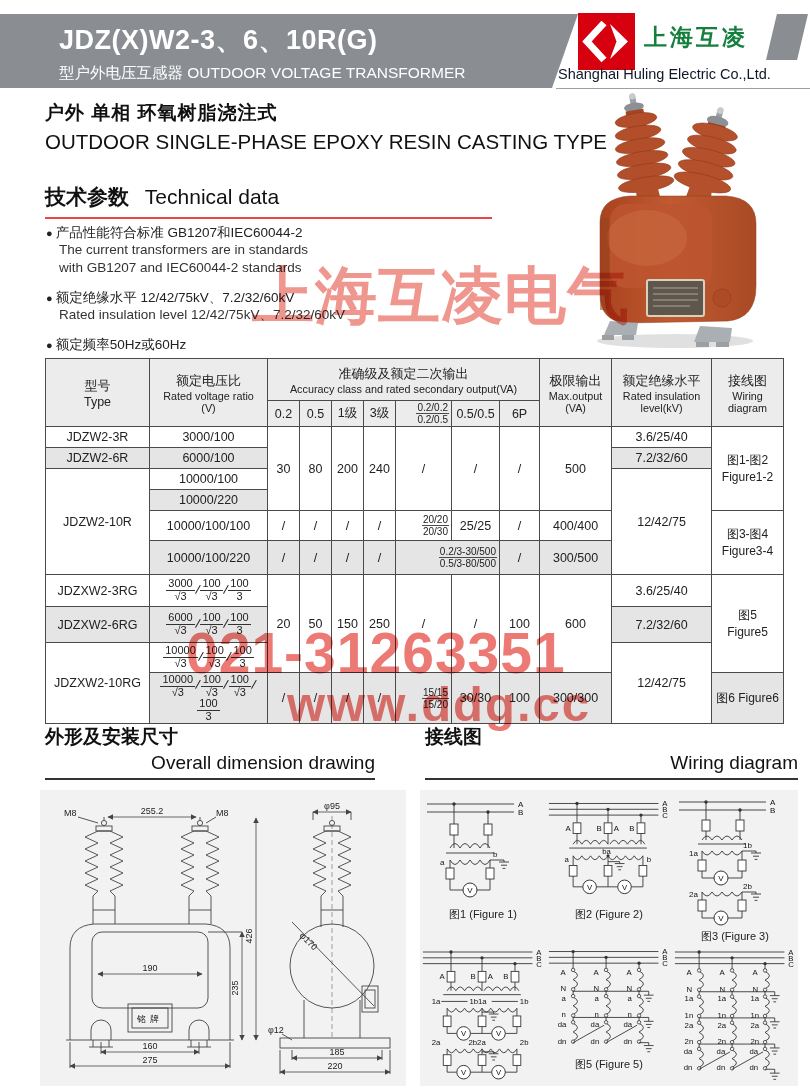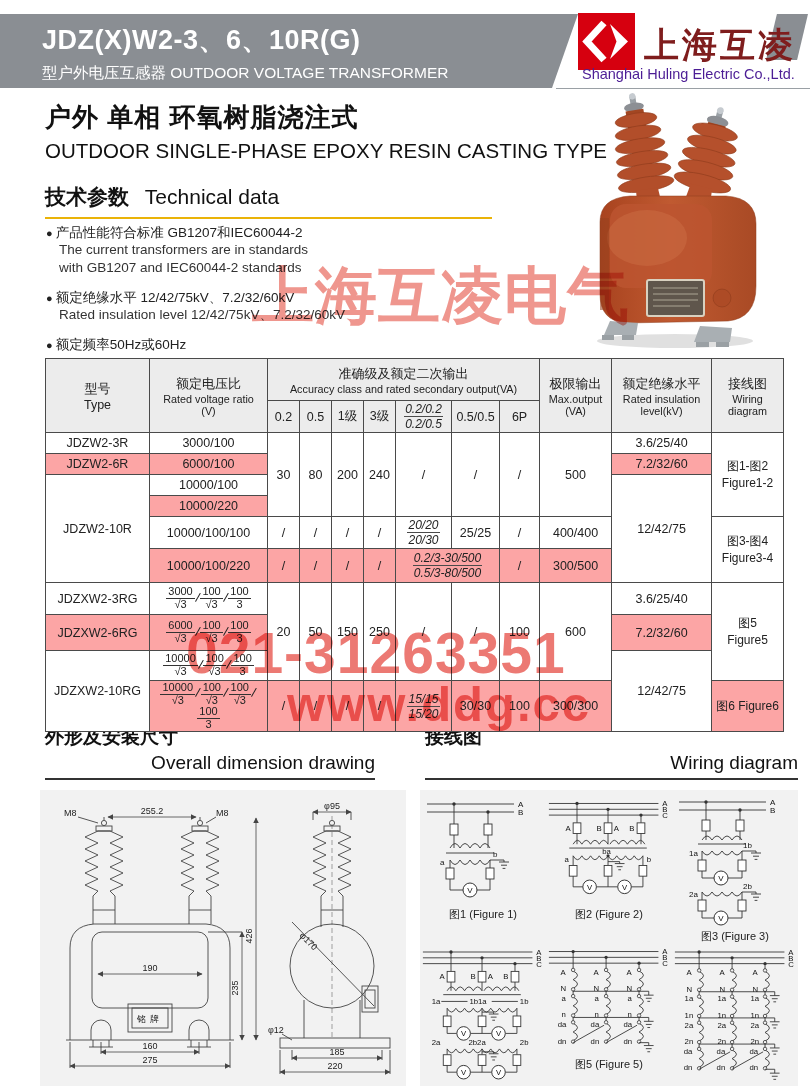--- a/index.html
+++ b/index.html
@@ -1,57 +1,57 @@
 <!DOCTYPE html>
 <html><head>
 <meta charset="utf-8">
 <style>
   html,body{margin:0;padding:0;background:#e8e8e8;}
   .page{position:relative;width:810px;height:1089px;background:#fff;margin:0 auto;
         font-family:"Liberation Sans",sans-serif;color:#333;overflow:hidden;}
   
   .topbar{position:absolute;left:0;top:14px;width:578px;height:74px;background:#8a8e93;
           clip-path:polygon(0 0,100% 0,calc(100% - 26px) 100%,0 100%);
-          color:#fff;box-sizing:border-box;padding:5px 0 0 42px;}
+          color:#fff;box-sizing:border-box;padding:5px 0 0 59px;}
   .topbar .model{font-size:27px;font-weight:bold;letter-spacing:.5px;margin:3px 0 5px;}
   .topbar .sub{font-size:15.5px;}
   .corner{position:absolute;left:766px;top:14px;width:42px;height:46px;background:#8a8e93;
           clip-path:polygon(26% 0,100% 0,74% 100%,0 100%);}
   .logosq{position:absolute;left:578px;top:13px;width:57px;height:57px;background:#d6000f;}
-  .brandcn{position:absolute;left:644px;top:22px;font-size:35px;font-weight:bold;color:#7f1d1d;
+  .brandcn{position:absolute;left:644px;top:22px;font-size:23px;font-weight:bold;color:#15803d;
            letter-spacing:3px;white-space:nowrap;}
-  .branden{position:absolute;left:558px;top:66px;font-size:14.5px;color:#4c1d95;white-space:nowrap;margin-left:24px;}
+  .branden{position:absolute;left:558px;top:66px;font-size:14.5px;color:#0f172a;white-space:nowrap;}
   .brandline{position:absolute;left:556px;top:88px;width:254px;height:1px;background:#9aa0a5;}
   
   .mtitle{position:absolute;left:45px;top:100px;color:#111;}
-  .mtitle .zh{font-size:26px;font-weight:bold;letter-spacing:1px;}
+  .mtitle .zh{font-size:19px;font-weight:bold;letter-spacing:1px;}
   .mtitle .en{font-size:20.5px;margin-top:4px;}
-  .techtitle{position:absolute;left:45px;top:183px;width:447px;border-bottom:2px solid #eab308;
+  .techtitle{position:absolute;left:45px;top:183px;width:447px;border-bottom:2px solid #ef4444;
              padding-bottom:6px;font-size:21px;color:#111;}
   .techtitle .zh{font-weight:bold;margin-right:10px;}
   .bullets{position:absolute;left:46px;top:224px;font-size:13.5px;line-height:1.28;color:#222;width:420px;}
   .bullet{margin-bottom:13px;}
   .bullet .bzh:before{content:"● ";font-size:11px;}
   .bullet .ben{margin-left:13px;color:#333;}
   
   .wm{position:absolute;font-weight:bold;white-space:nowrap;pointer-events:none;z-index:6;
       mix-blend-mode:multiply;}
   .wm1{left:252px;top:254px;font-size:62px;color:rgba(233,110,98,.72);letter-spacing:1px;}
   .wm2{left:186px;top:620px;font-size:57px;color:rgba(231,88,80,.8);letter-spacing:1px;}
   .wm3{left:246px;top:676px;font-size:49px;color:rgba(231,88,80,.8);letter-spacing:2px;margin-left:41px;}
   
   table.spec{position:absolute;left:45px;top:358px;width:738px;border-collapse:collapse;
              table-layout:fixed;font-size:12.5px;color:#222;text-align:center;z-index:2;background:#fff;}
   .spec th,.spec td{border:1px solid #4a4a4a;padding:1px 2px;vertical-align:middle;font-weight:normal;
                     overflow:hidden;}
   .spec thead th{background:#ececec;}
-  .spec .sh{background:#fca5a5;}
+  .spec .sh{background:#e5e5e5;}
   .spec .zh{font-size:13px;}
   .spec .en{font-size:10.8px;}
-  .split{display:flex;flex-direction:column;align-items:center;font-size:12px;font-style:italic;}
+  .split{display:flex;flex-direction:column;align-items:flex-end;font-size:10px;}
   .split>div{padding:0 1px;}
   .split>div:last-child{border-top:1px solid #4a4a4a;}
   .fr{display:inline-flex;flex-direction:column;align-items:center;vertical-align:middle;
       line-height:1.05;font-size:11px;}
   .fn{border-bottom:1px solid #333;padding:0 2px;}
   .fsep{display:inline-block;margin:0 1px;transform:rotate(14deg);font-size:13px;}
   .wircell{font-size:12px;line-height:1.35;}
   
   .sech{position:absolute;top:724px;color:#111;font-size:19px;padding-bottom:4px;
         border-bottom:2px solid #333;}

